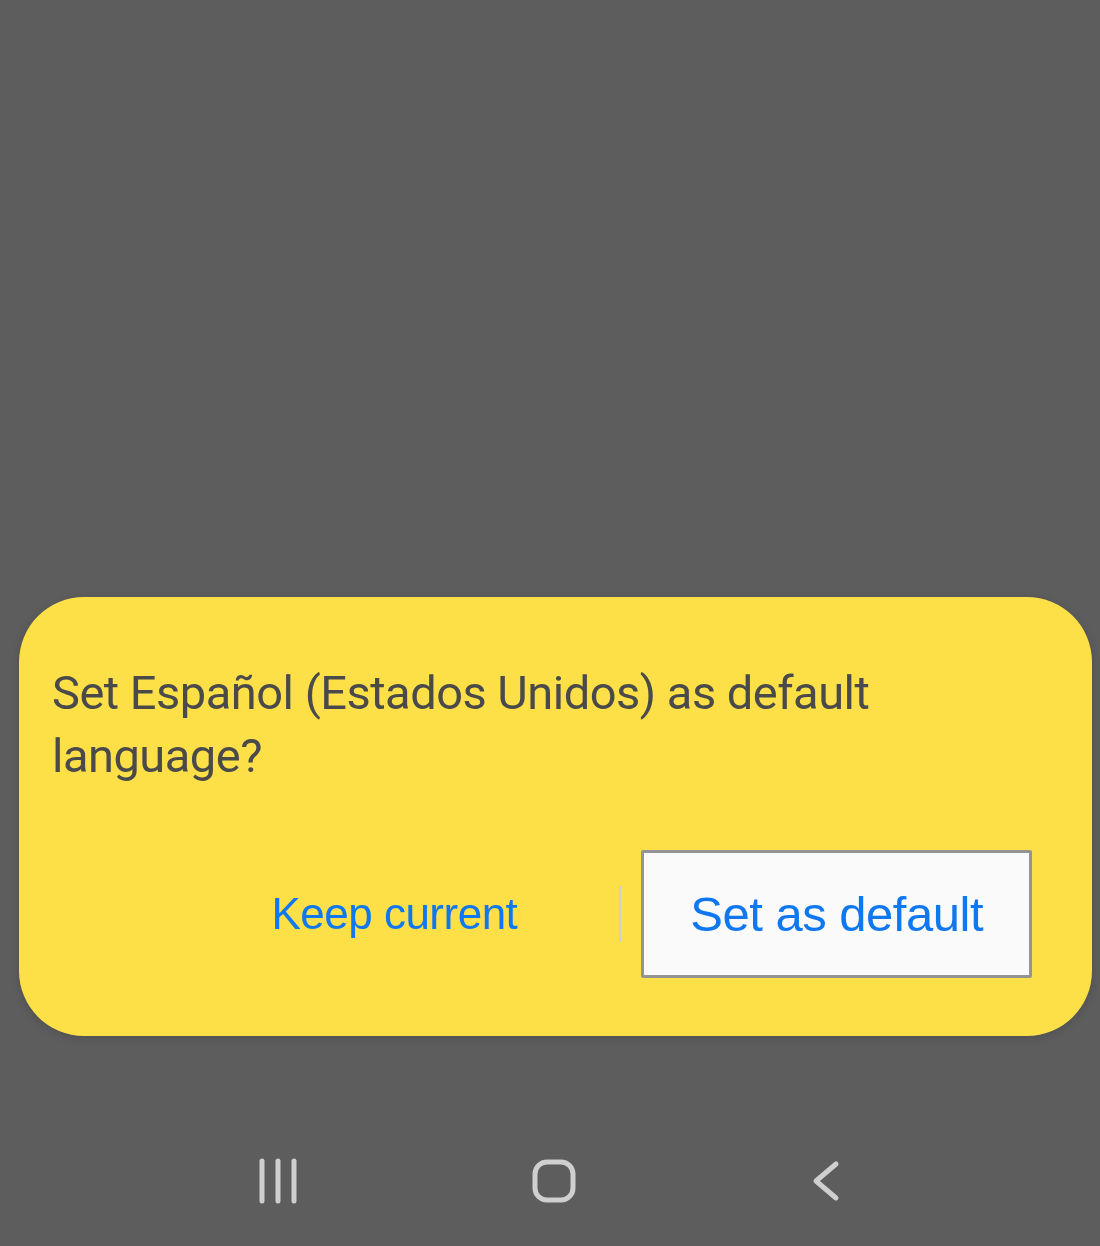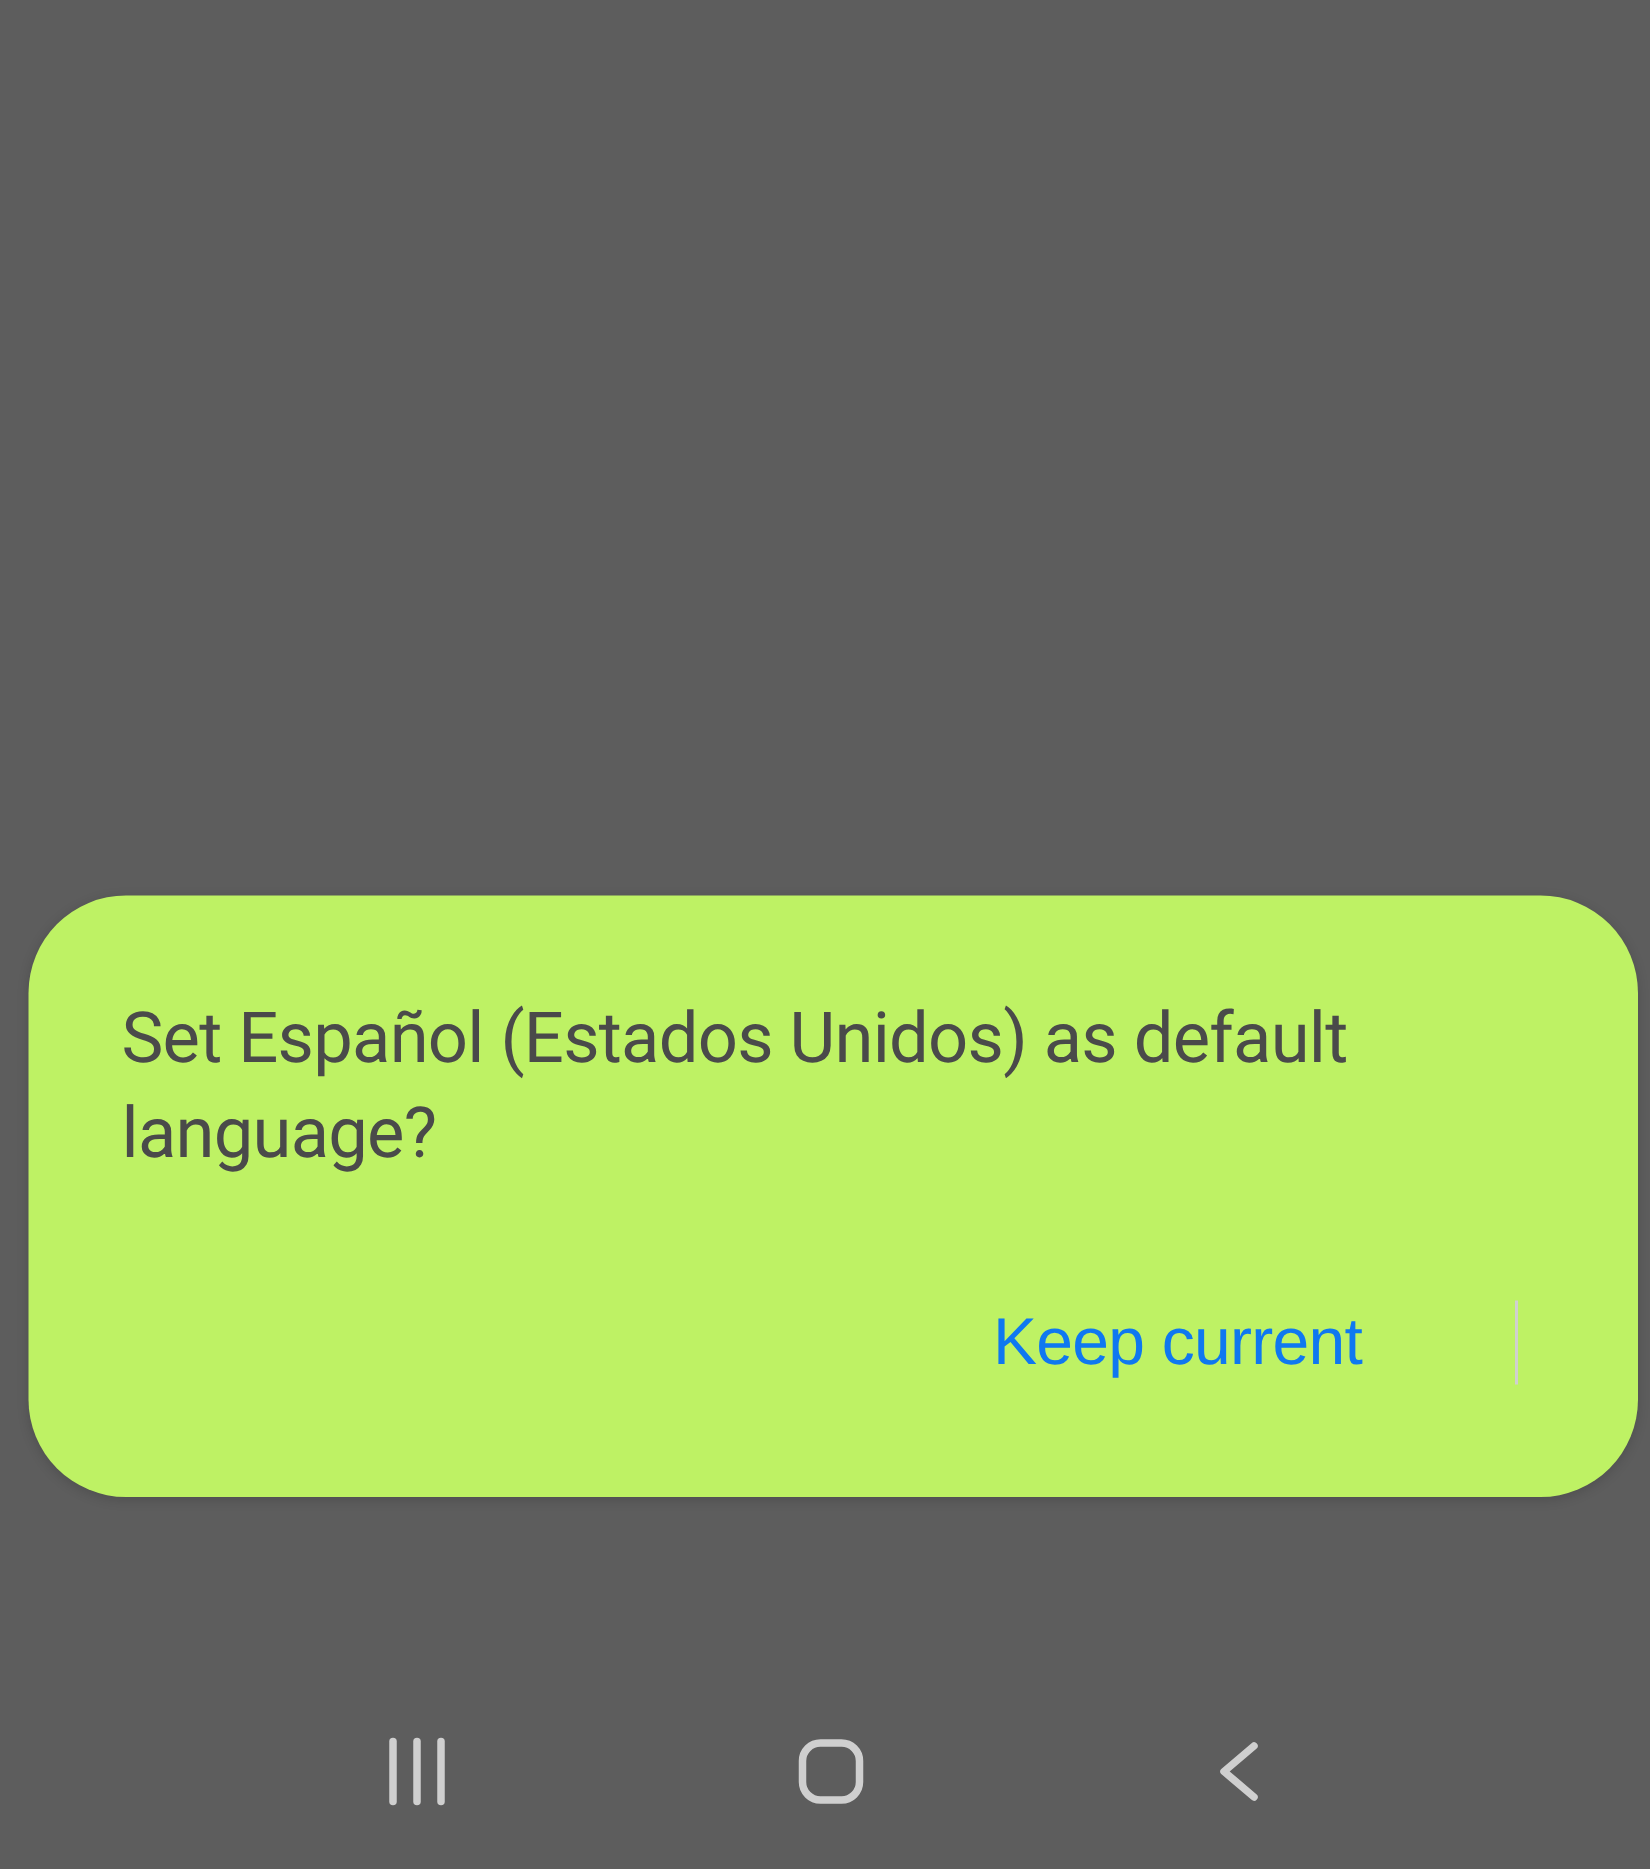--- a/index.html
+++ b/index.html
@@ -13,23 +13,23 @@
       background: #5d5d5d;
       font-family: -apple-system, BlinkMacSystemFont, 'Segoe UI', Roboto, sans-serif;
       position: relative;
       overflow: hidden;
     }
     .dialog {
       position: absolute;
       left: 19px;
       right: 8px;
       top: 597px;
-      background: #bef264;
+      background: #fde047;
       border-radius: 65px;
-      padding: 64px 60px 58px 62px;
+      padding: 64px 60px 58px 33px;
       box-shadow: 0 2px 8px rgba(0,0,0,0.15);
     }
     .dialog-message {
       font-size: 47px;
       line-height: 1.35;
       color: #4a4a4a;
       font-weight: 400;
       letter-spacing: -0.5px;
     }
     .dialog-actions {
@@ -98,20 +98,21 @@
     }
   </style>
 </head>
 <body>
 
 <div class="dialog">
   <div class="dialog-message">Set Español (Estados Unidos) as default language?</div>
   <div class="dialog-actions">
     <button class="keep-current-btn">Keep current</button>
     <div class="divider"></div>
+    <button class="set-default-btn">Set as default</button>
   </div>
 </div>
 
 <div class="nav-bar">
   <div class="nav-icon recents-icon">
     <svg viewBox="0 0 48 50" fill="none" stroke="currentColor" stroke-width="5" stroke-linecap="round">
       <line x1="8" y1="5" x2="8" y2="45"></line>
       <line x1="24" y1="5" x2="24" y2="45"></line>
       <line x1="40" y1="5" x2="40" y2="45"></line>
     </svg>

